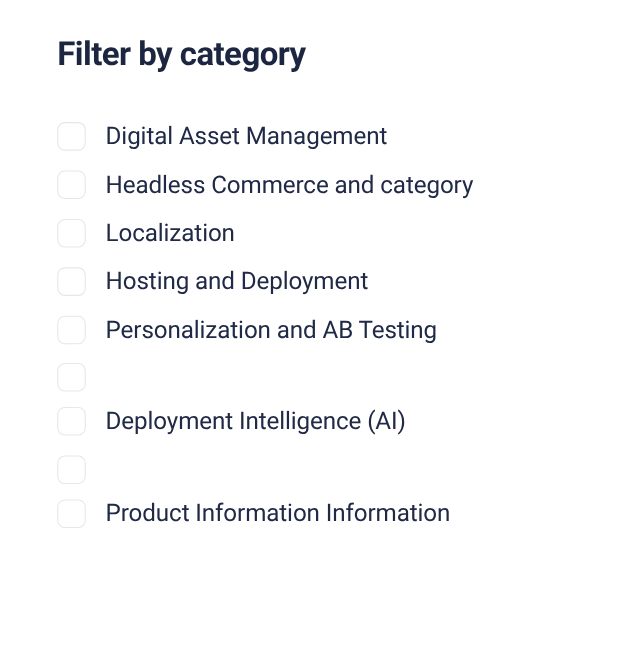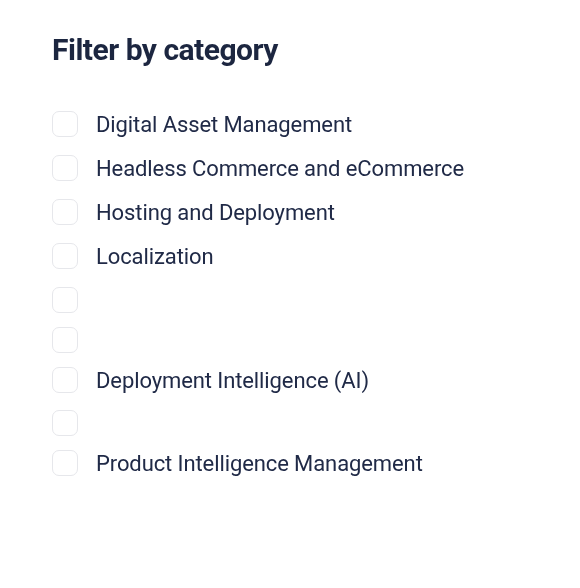--- a/index.html
+++ b/index.html
@@ -55,40 +55,41 @@
 
 <h2 class="filter-title">Filter by category</h2>
 
 <div class="filter-list">
   <label class="filter-item">
     <span class="checkbox"></span>
     <span class="filter-label">Digital Asset Management</span>
   </label>
   <label class="filter-item">
     <span class="checkbox"></span>
-    <span class="filter-label">Headless Commerce and eCommerce</span>
+    <span class="filter-label">Headless Commerce and category</span>
+  </label>
+  <label class="filter-item">
+    <span class="checkbox"></span>
+    <span class="filter-label">Localization</span>
   </label>
   <label class="filter-item">
     <span class="checkbox"></span>
     <span class="filter-label">Hosting and Deployment</span>
   </label>
   <label class="filter-item">
     <span class="checkbox"></span>
-    <span class="filter-label">Localization</span>
-  </label>
-  <label class="filter-item">
-    <span class="checkbox"></span>
+    <span class="filter-label">Personalization and AB Testing</span>
   </label>
   <label class="filter-item">
     <span class="checkbox"></span>
   </label>
   <label class="filter-item">
     <span class="checkbox"></span>
     <span class="filter-label">Deployment Intelligence (AI)</span>
   </label>
   <label class="filter-item">
     <span class="checkbox"></span>
   </label>
   <label class="filter-item">
     <span class="checkbox"></span>
-    <span class="filter-label">Product Intelligence Management</span>
+    <span class="filter-label">Product Information Information</span>
   </label>
 </div>
 
 </body></html>

